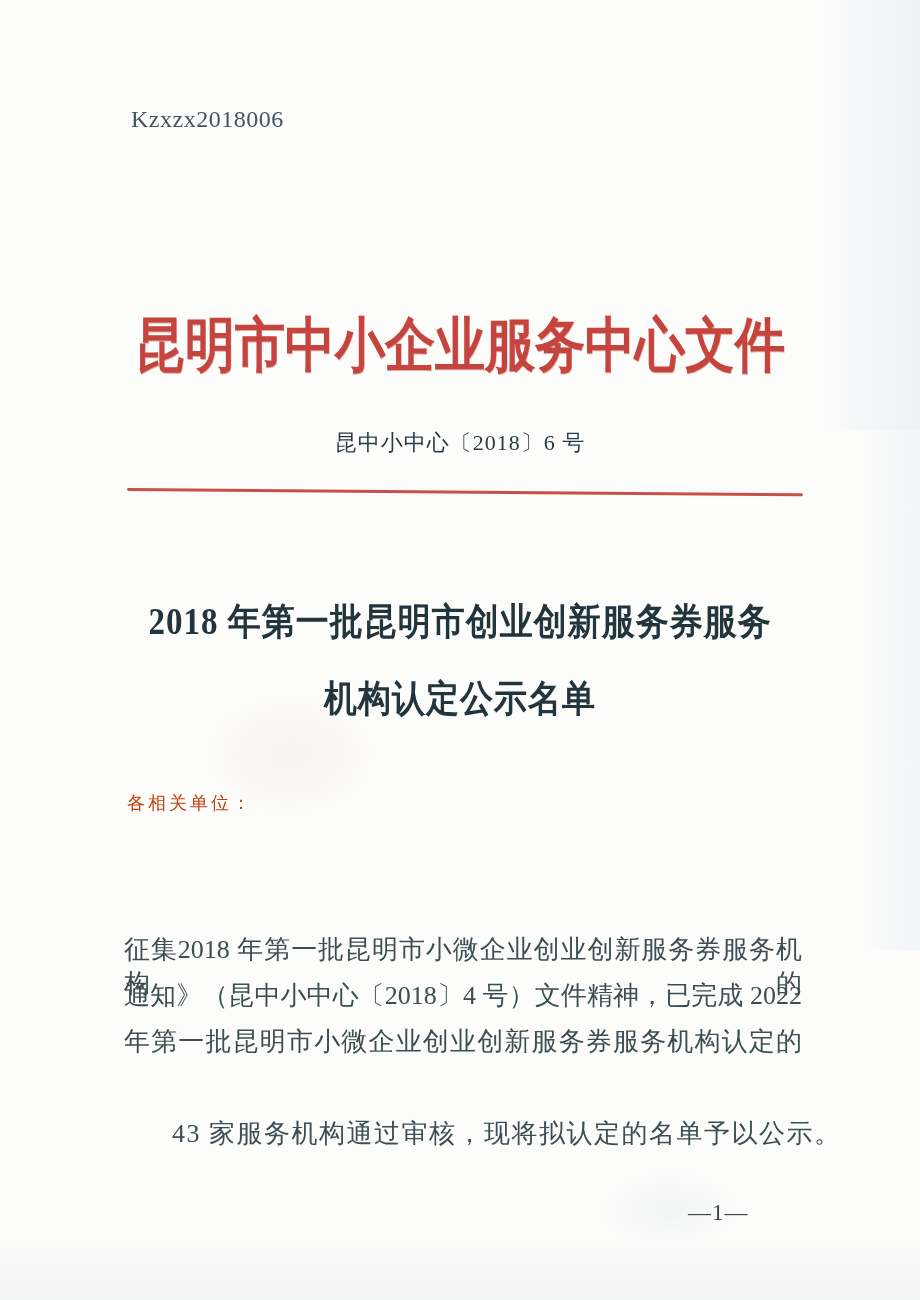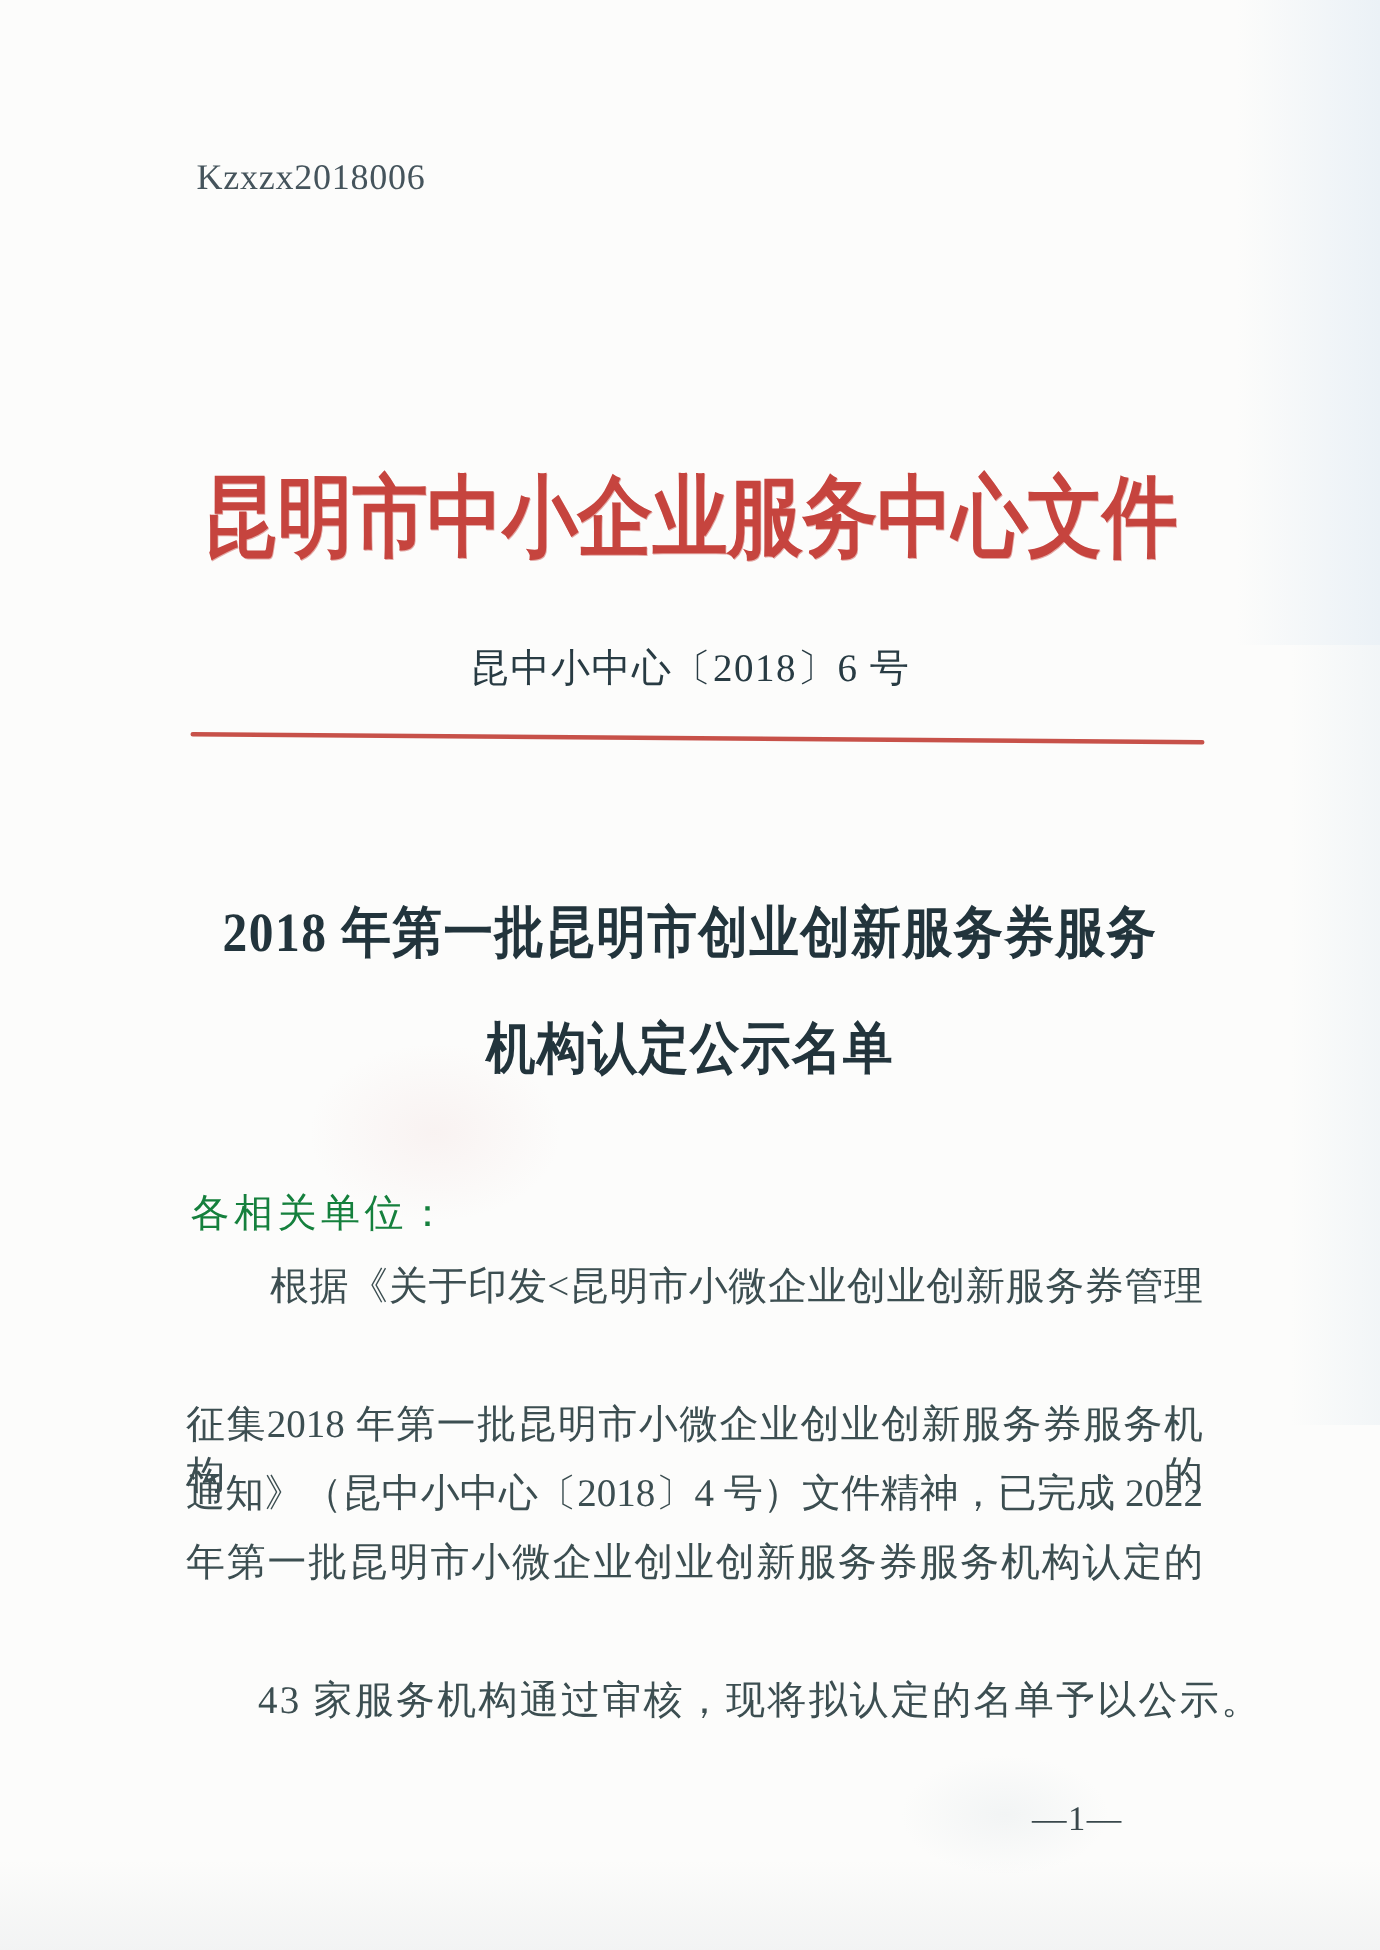--- a/index.html
+++ b/index.html
@@ -45,42 +45,42 @@
     text-align: center;
     font-size: 50px; font-weight: bold; color: #c6443e;
     letter-spacing: 0px; white-space: nowrap;
     transform: scaleY(1.18); transform-origin: 50% 50%;
     text-shadow: 0.5px 0.5px 0 rgba(198,68,62,0.45);
   }
 
   .doc-number {
     position: absolute; left: 0; top: 428px; width: 920px;
     text-align: center;
-    font-size: 26px; color: #283b43; letter-spacing: 1px;
+    font-size: 22px; color: #283b43; letter-spacing: 1px;
   }
 
   .red-rule {
     position: absolute; left: 127px; top: 488px; width: 676px; height: 3px;
     background: #c2423a; border-radius: 2px;
     transform: rotate(0.45deg); transform-origin: left center;
     opacity: 0.92;
   }
 
   .doc-title-1, .doc-title-2 {
     position: absolute; left: 0; width: 920px; text-align: center;
     font-size: 33px; font-weight: bold; color: #22343c;
     letter-spacing: 1px; white-space: nowrap;
     transform: scaleY(1.12);
   }
   .doc-title-1 { top: 600px; }
   .doc-title-2 { top: 677px; }
 
   .salutation {
     position: absolute; left: 127px; top: 791px;
-    font-size: 26px; color: #15803d; letter-spacing: 3px;
+    font-size: 18px; color: #c2410c; letter-spacing: 3px;
   }
 
   .bline {
     position: absolute; left: 124px; width: 678px; height: 34px;
     font-size: 26px; line-height: 34px; color: #3c4e51;
     box-sizing: border-box; white-space: nowrap;
   }
   .bline.j { white-space: normal; text-align: justify; text-align-last: justify; }
   .bline.indent { padding-left: 56px; }
   .bl-1 { top: 841px; }
@@ -113,21 +113,20 @@
 
   <div class="doc-number">昆中小中心〔2018〕6 号</div>
 
   <div class="red-rule"></div>
 
   <div class="doc-title-1">2018 年第一批昆明市创业创新服务券服务</div>
   <div class="doc-title-2">机构认定公示名单</div>
 
   <div class="salutation">各相关单位：</div>
 
-  <div class="bline bl-1 j indent">根据《关于印发&lt;昆明市小微企业创业创新服务券管理</div>
   <div class="bline bl-3 j">征集2018 年第一批昆明市小微企业创业创新服务券服务机构的</div>
   <div class="bline bl-4 j">通知》（昆中小中心〔2018〕4 号）文件精神，已完成 2022</div>
   <div class="bline bl-5 j">年第一批昆明市小微企业创业创新服务券服务机构认定的</div>
   <div class="bline bl-7">43 家服务机构通过审核，现将拟认定的名单予以公示。</div>
 
   <div class="page-number">—1—</div>
 
 </div>
 
 </body></html>

